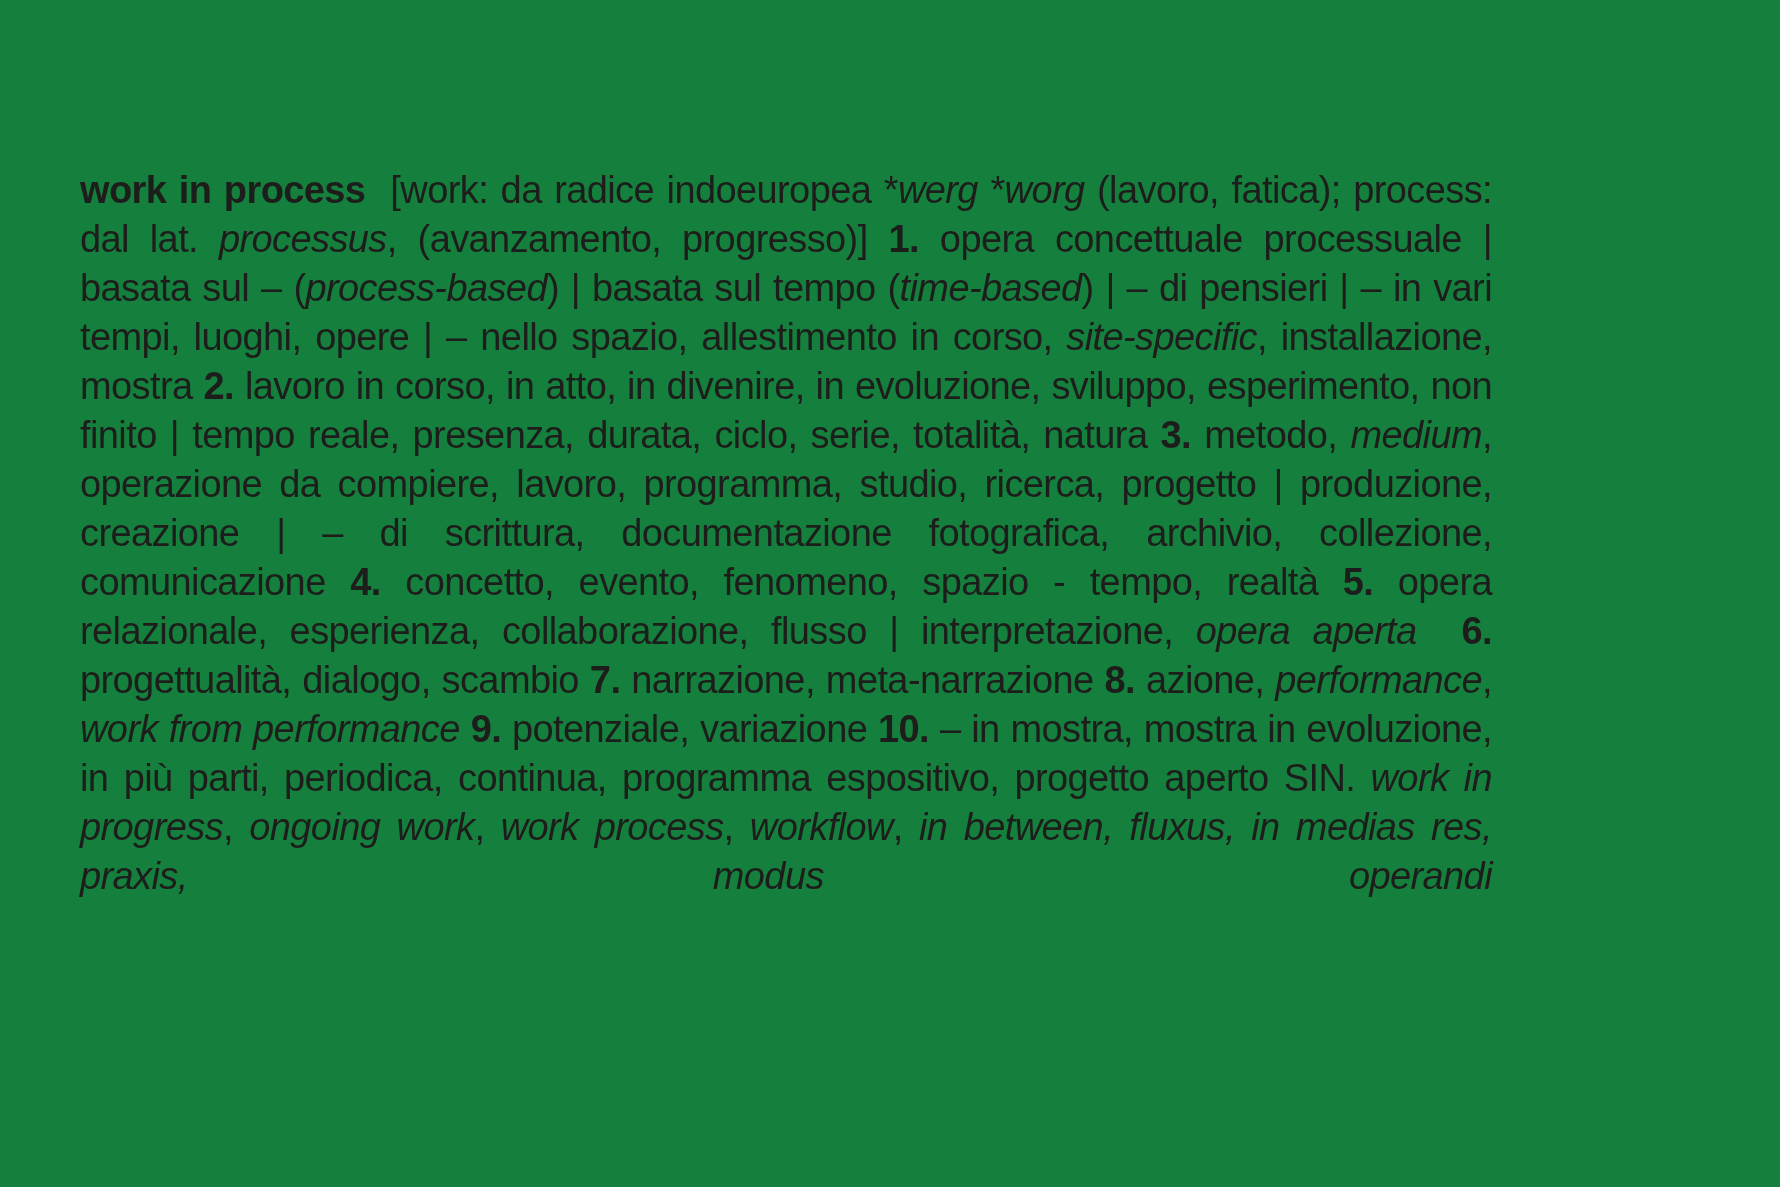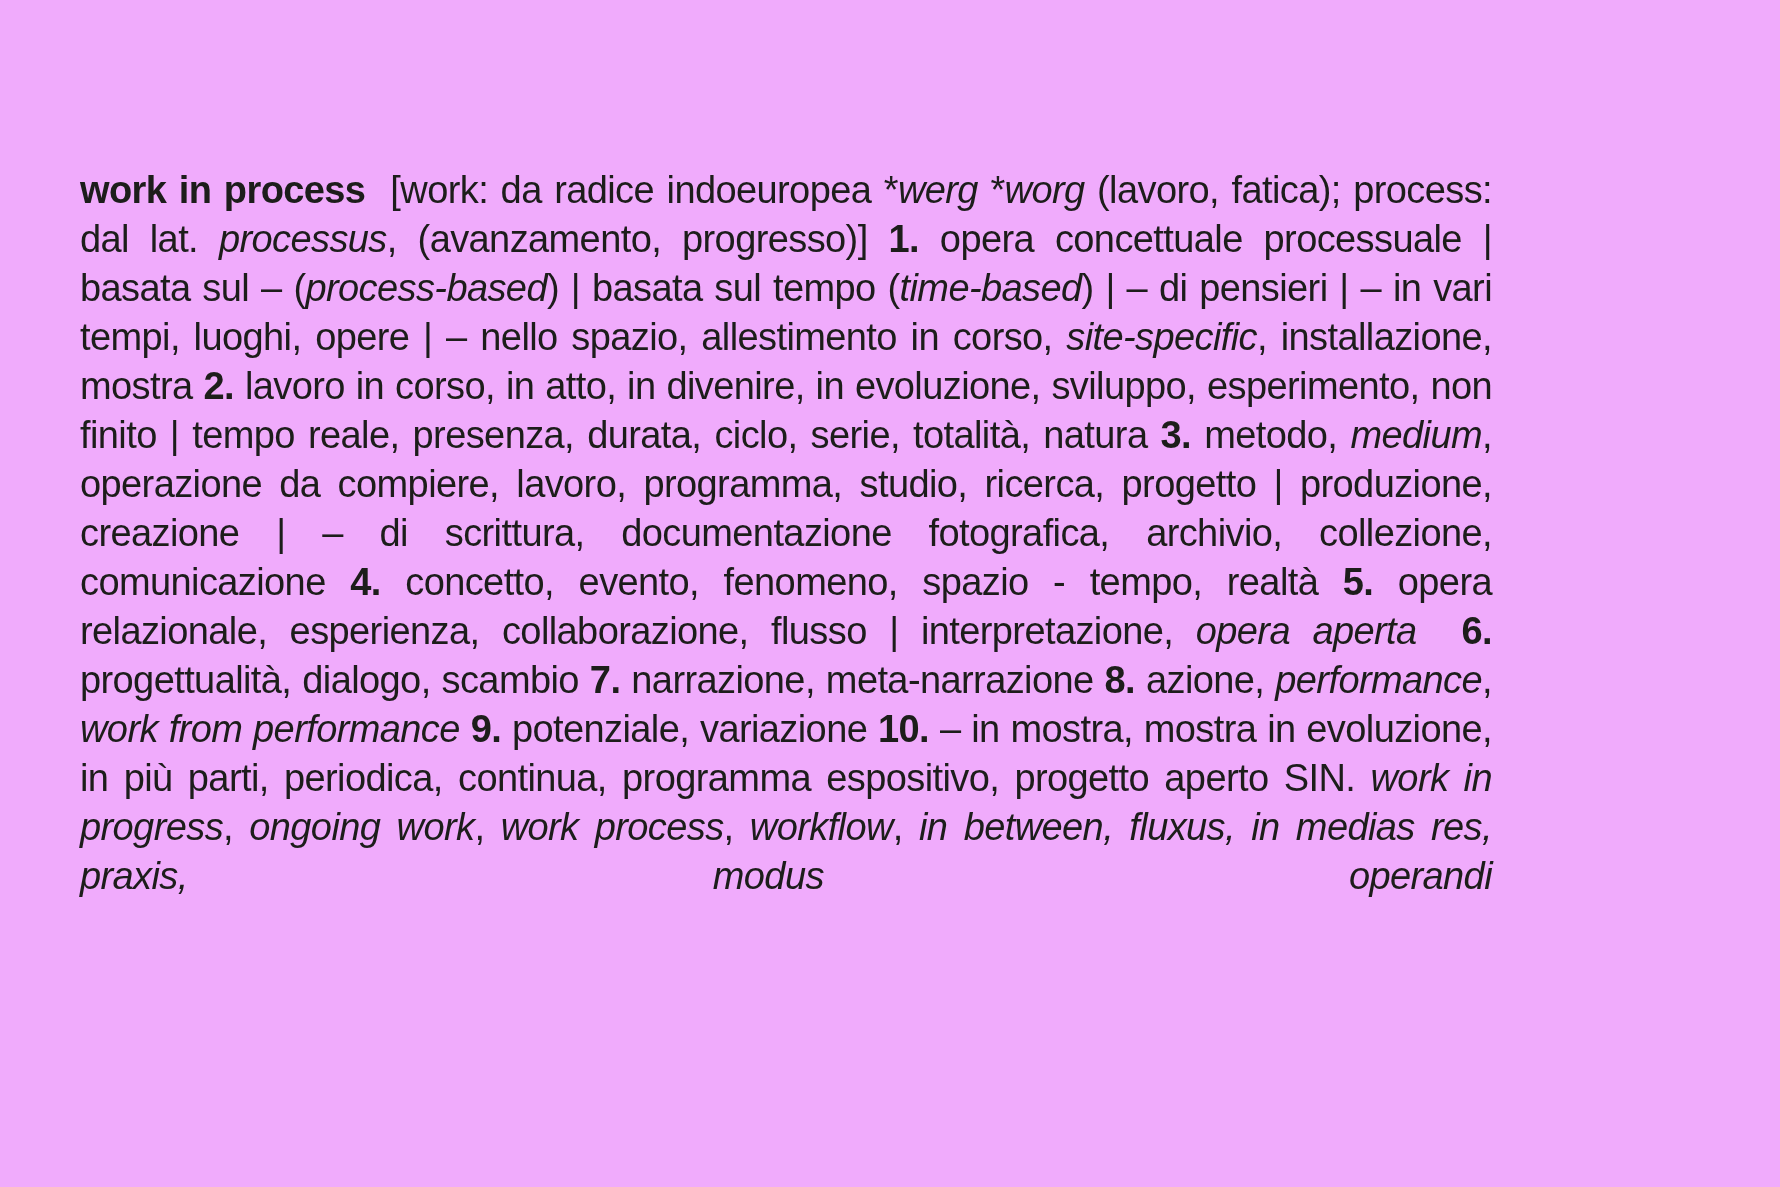--- a/index.html
+++ b/index.html
@@ -9,21 +9,21 @@
   body {
     width: 1780px;
     height: 1187px;
     background: #ffffff;
     position: relative;
     overflow: hidden;
   }
   .page {
     position: absolute;
     inset: 0;
-    background: #f0abfc;
+    background: #15803d;
   }
   .entry {
     position: absolute;
     left: 80px;
     top: 128px;
     width: 1412px;
     font-family: "Liberation Sans", "DejaVu Sans", sans-serif;
     font-size: 38px;
     line-height: 49px;
     letter-spacing: -0.6px;

